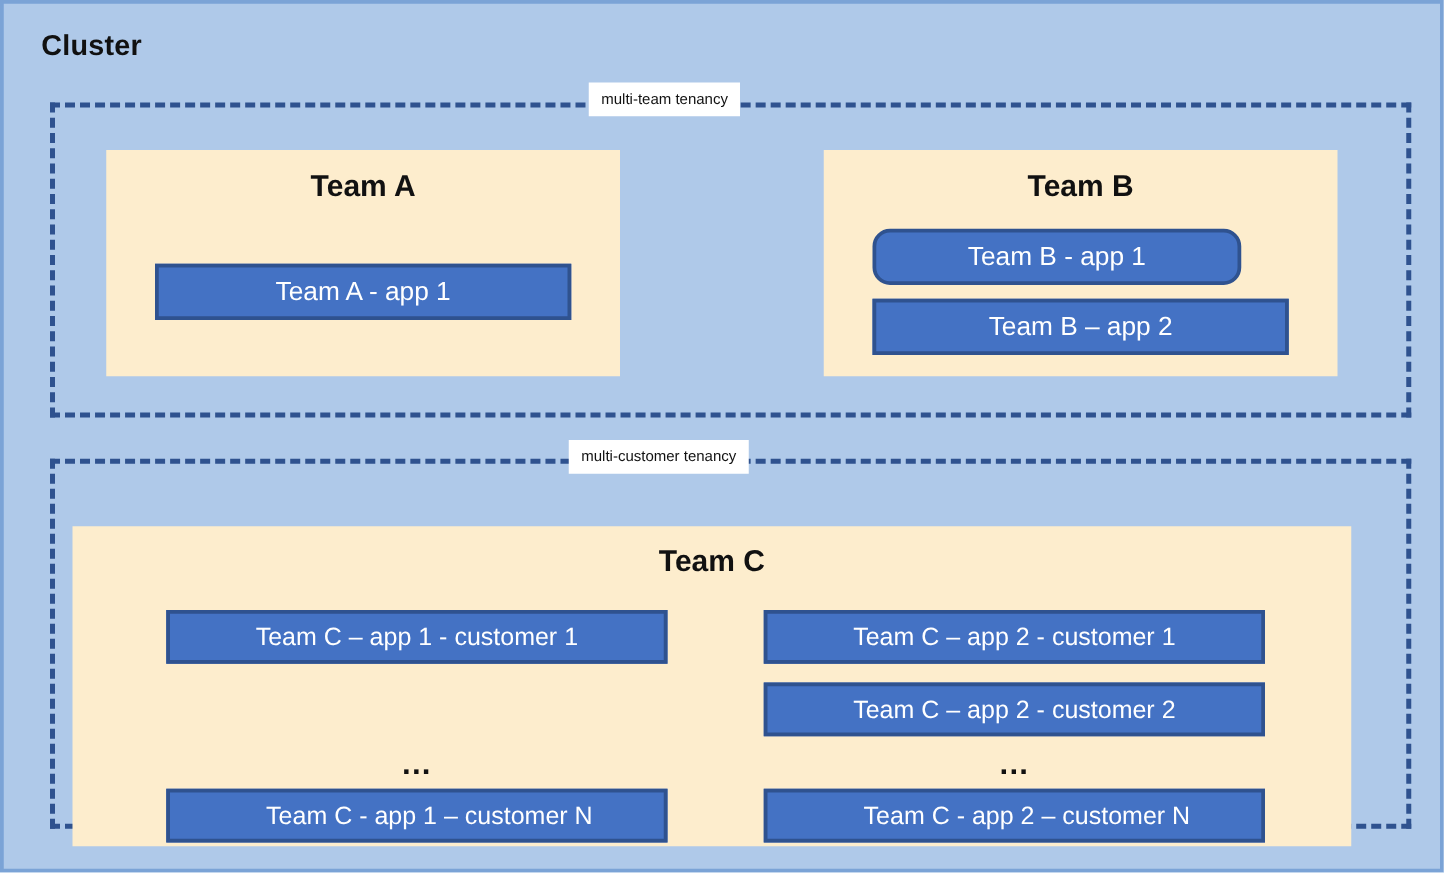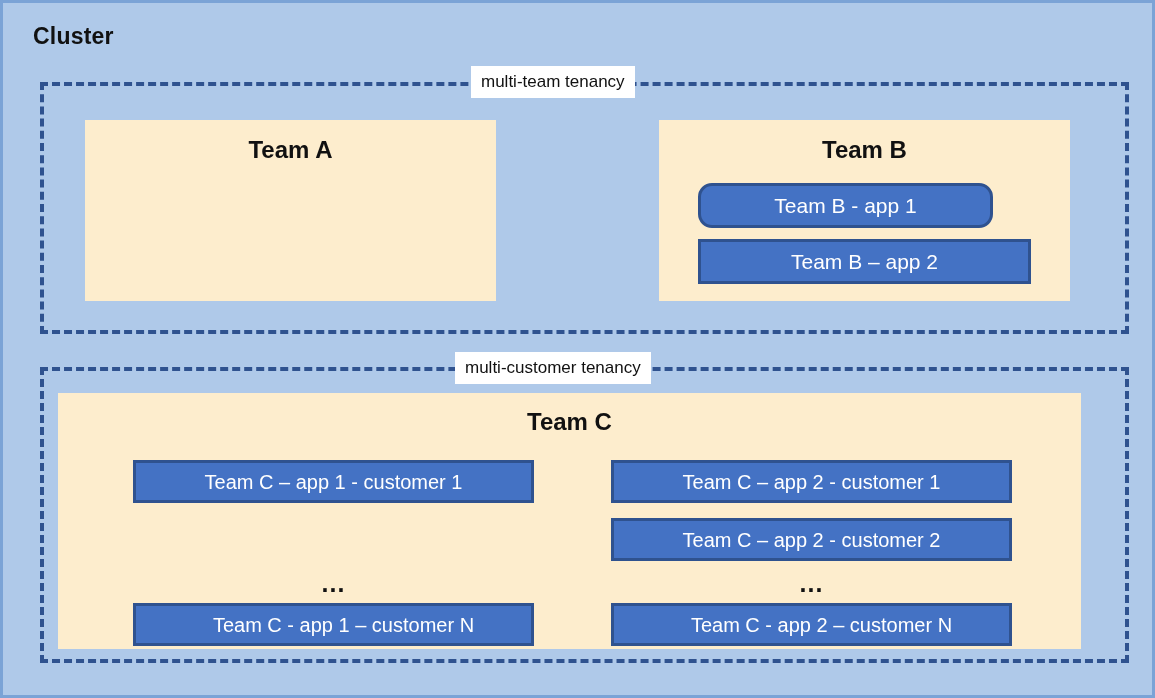--- a/index.html
+++ b/index.html
@@ -51,21 +51,21 @@
     top: 364px;
     width: 1089px;
     height: 296px;
   }
 
   
   .tenancy-label {
     position: absolute;
     background: #FFFFFF;
     color: #111111;
-    font-size: 17px;
+    font-size: 12px;
     line-height: 1;
     padding: 7px 10px 8px 10px;
     white-space: nowrap;
     z-index: 5;
   }
   #label-multi-team {
     left: 468px;
     top: 63px;
   }
   #label-multi-customer {
@@ -87,21 +87,21 @@
     height: 181px;
   }
   #team-b-panel {
     left: 656px;
     top: 117px;
     width: 411px;
     height: 181px;
   }
   #team-c-panel {
     left: 55px;
-    top: 390px;
+    top: 418px;
     width: 1023px;
     height: 256px;
   }
 
   .team-heading {
     position: absolute;
     left: 0;
     right: 0;
     text-align: center;
     font-size: 24px;
@@ -168,20 +168,21 @@
 <div class="canvas">
 
   <div class="cluster-title">Cluster</div>
 
   <div class="tenancy-box" id="tenancy-top"></div>
 
   <div class="tenancy-label" id="label-multi-team">multi-team tenancy</div>
 
   <div class="team-panel" id="team-a-panel">
     <div class="team-heading">Team A</div>
+    <div class="app-box" id="app-a1">Team A - app 1</div>
   </div>
 
   <div class="team-panel" id="team-b-panel">
     <div class="team-heading">Team B</div>
     <div class="app-box" id="app-b1">Team B - app 1</div>
     <div class="app-box" id="app-b2">Team B – app 2</div>
   </div>
 
   <div class="tenancy-box" id="tenancy-bottom"></div>
 

